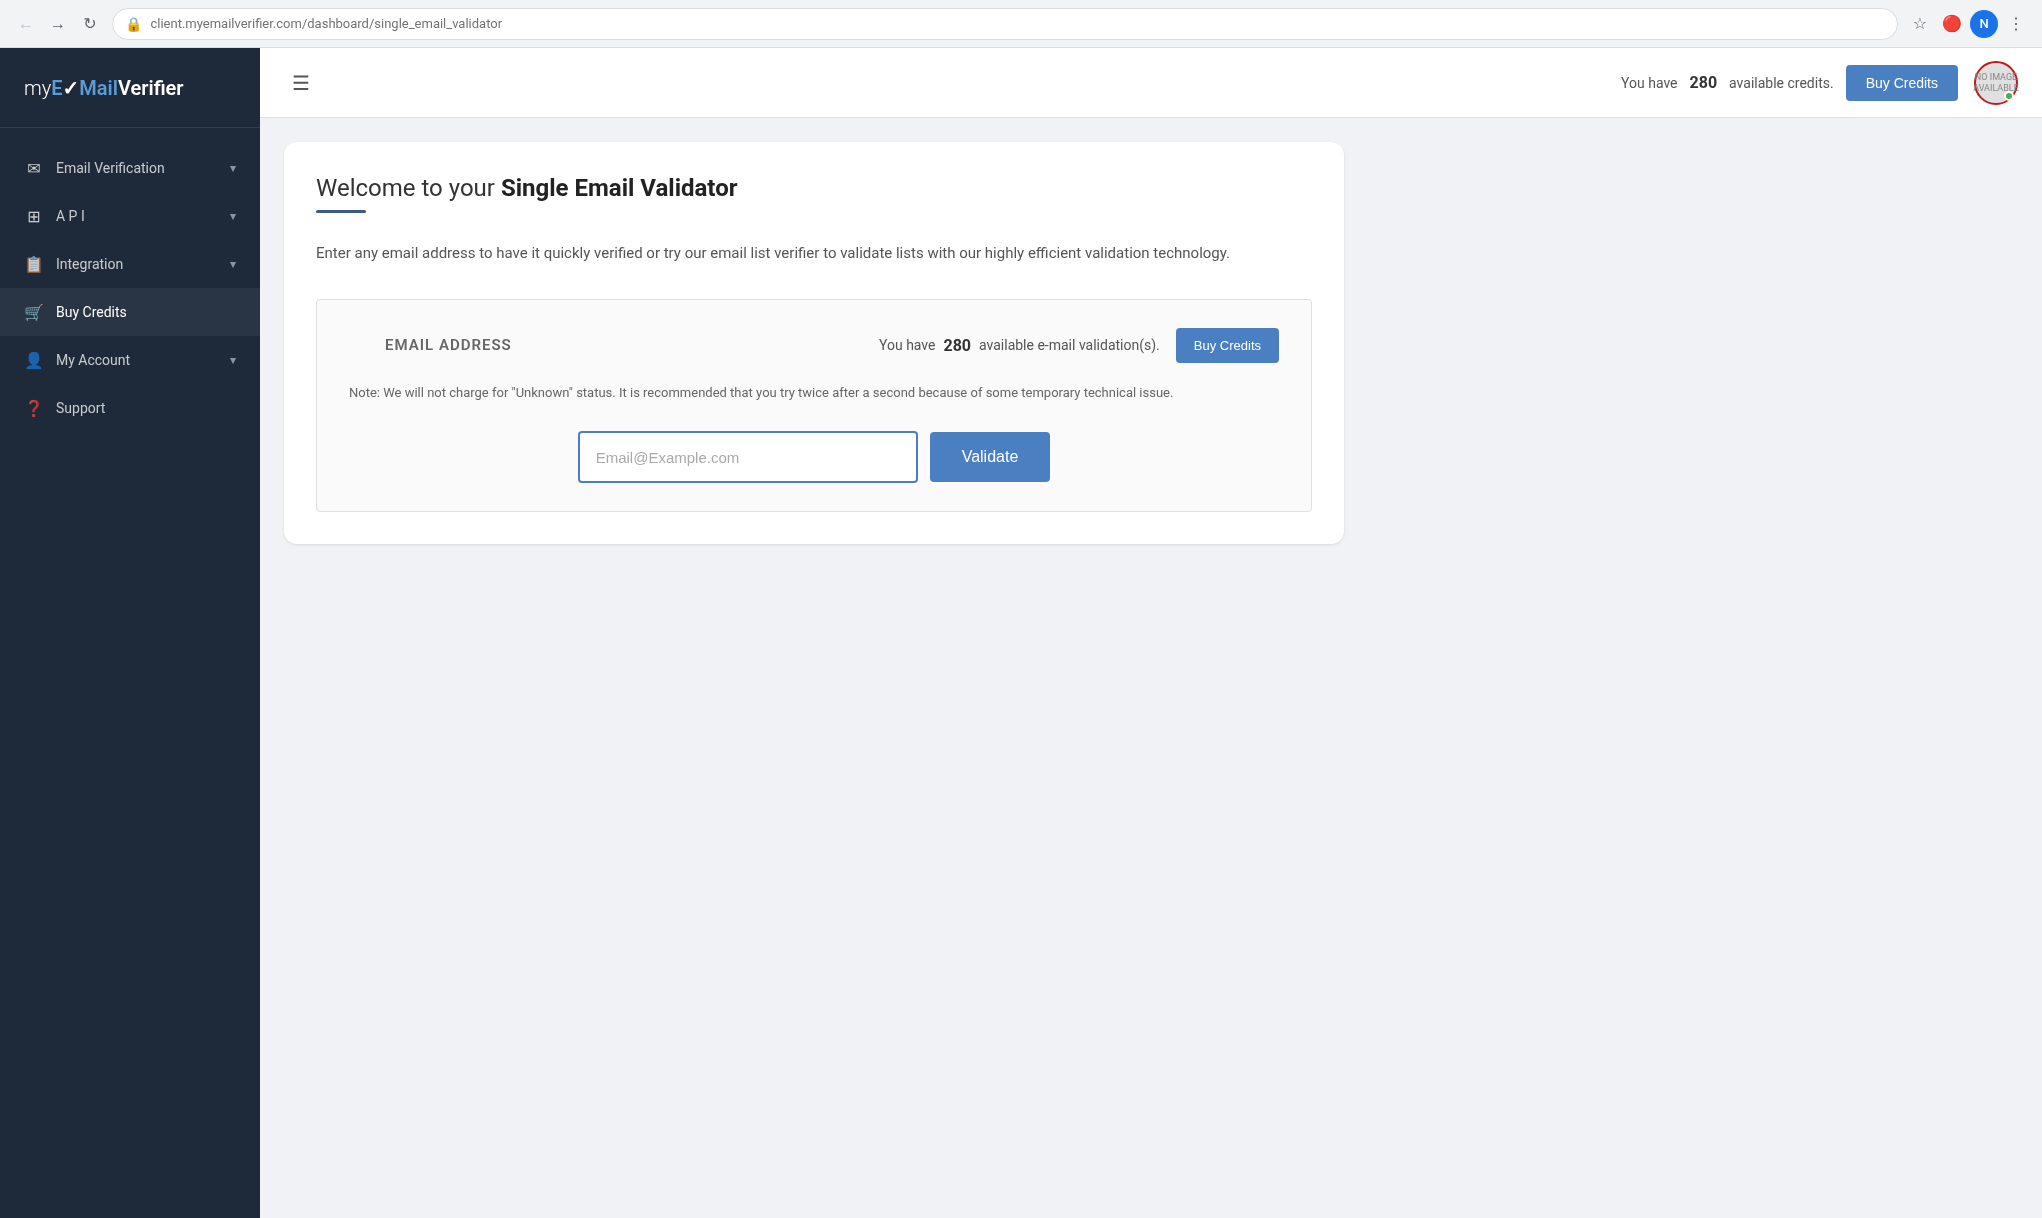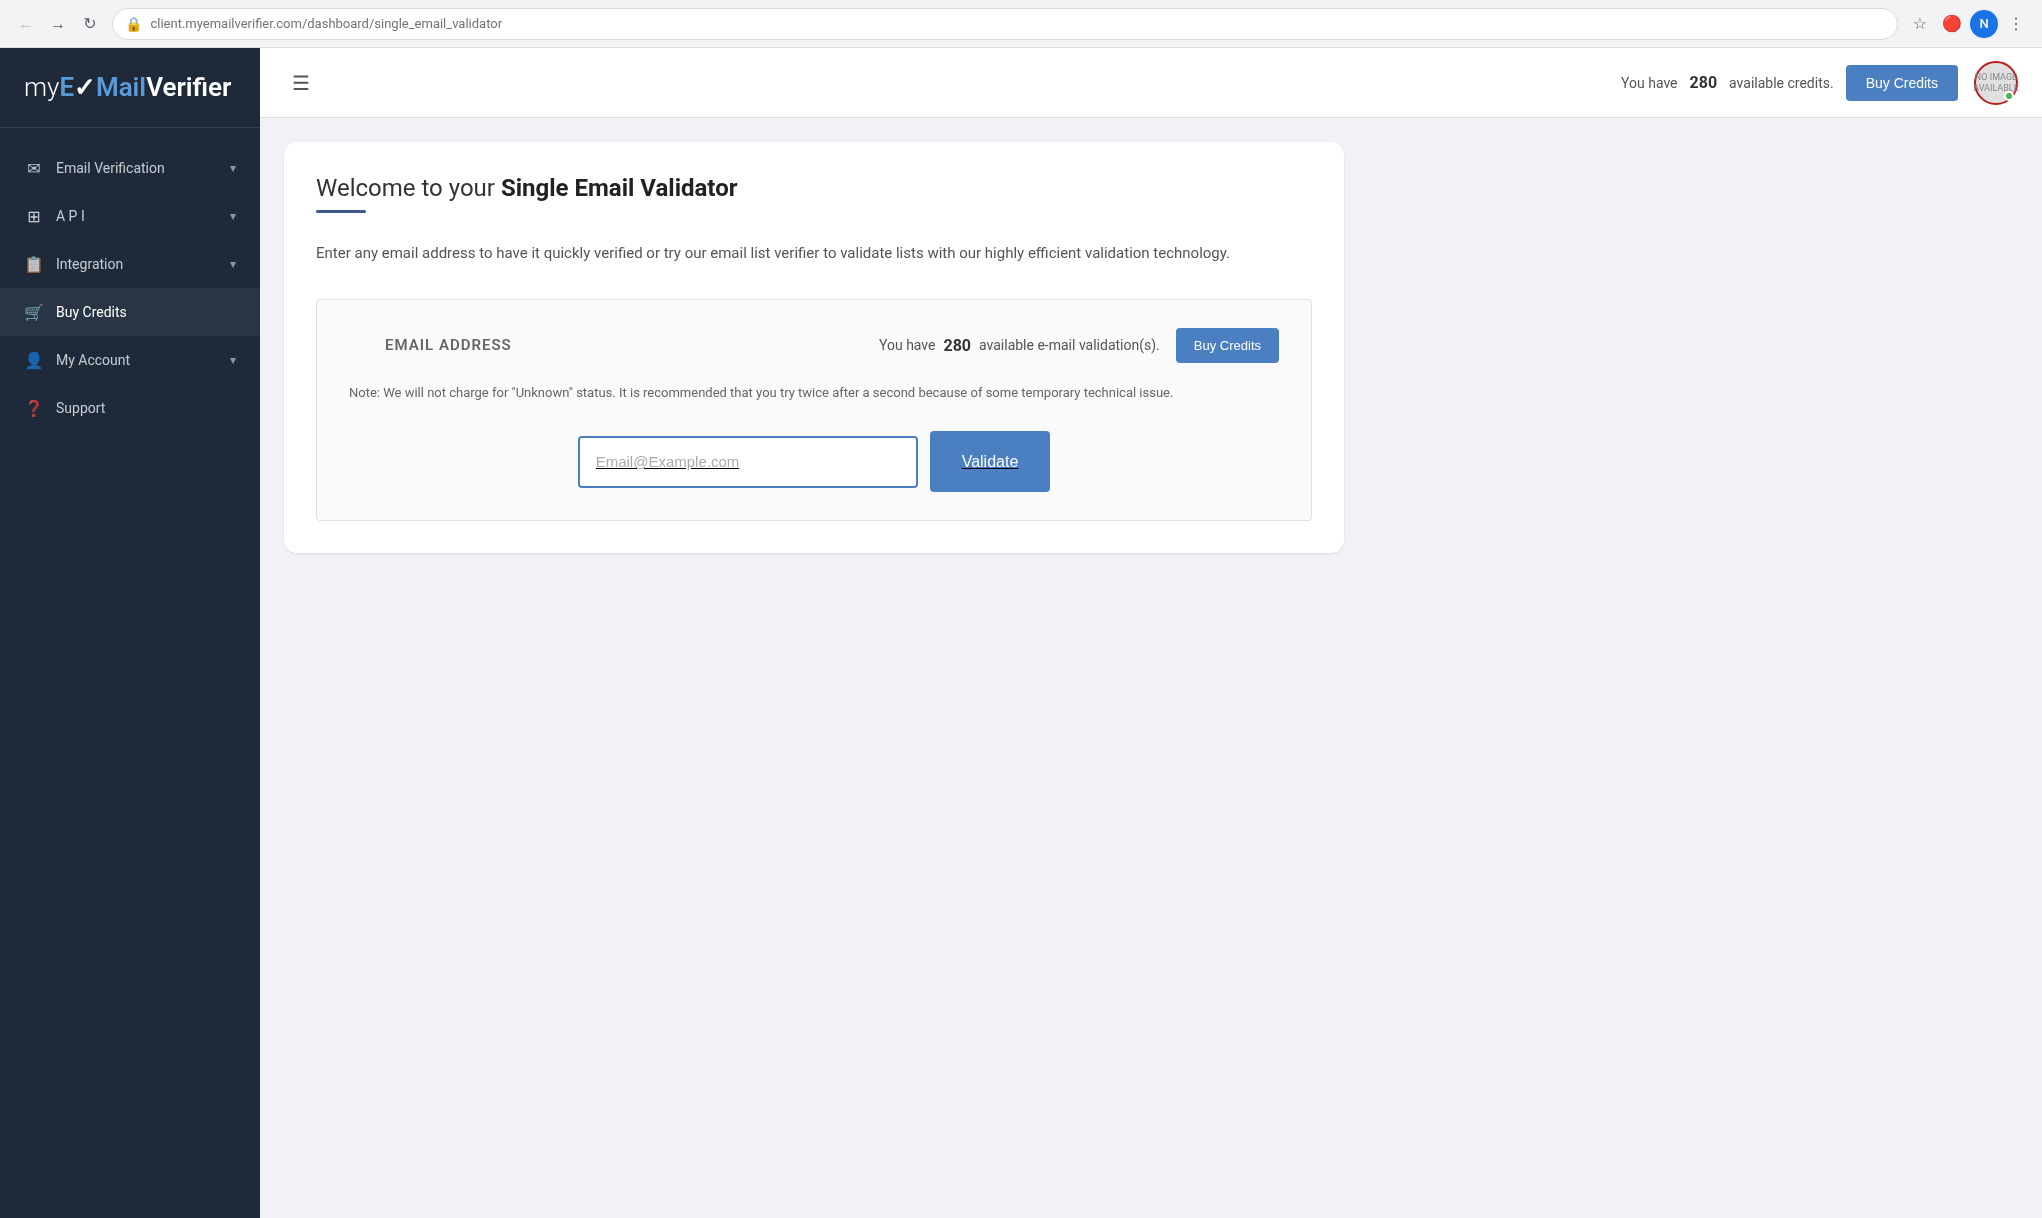--- a/index.html
+++ b/index.html
@@ -56,21 +56,21 @@
       overflow-y: auto;
     }
     .sidebar-logo {
       padding: 20px 24px;
       border-bottom: 1px solid rgba(255,255,255,0.1);
       display: flex;
       align-items: center;
       min-height: 80px;
     }
     .logo-text {
-      font-size: 26px;
+      font-size: 20px;
       font-weight: 600;
       color: white;
       line-height: 1.2;
     }
     .logo-text .my { font-weight: 300; }
     .logo-text .email { color: #5b9bd5; }
     .logo-text .verifier { color: white; }
 
     .sidebar-nav { padding: 16px 0; flex: 1; }
     .nav-item {
@@ -204,32 +204,32 @@
       margin-left: 8px;
     }
 
     .validator-note {
       font-size: 13px; color: #666;
       line-height: 1.6; margin-bottom: 28px;
     }
 
     .email-input-row {
       display: flex; align-items: center; justify-content: center;
-      gap: 12px; margin-top: 8px; text-decoration: underline;
+      gap: 12px; margin-top: 8px;
     }
     .email-input {
       width: 340px; height: 52px;
       border: 2px solid #4a7fc1; border-radius: 4px;
       padding: 0 16px; font-size: 15px; color: #333;
       outline: none;
       background: white;
     }
     .email-input::placeholder { color: #aaa; }
     .validate-btn {
-      height: 61px; padding: 0 32px;
+      height: 50px; padding: 0 32px;
       background: #4a7fc1; color: white; border: none;
       border-radius: 4px; font-size: 16px; font-weight: 500;
       cursor: pointer;
     }
   </style>
 </head>
 <body>
 
 <div class="browser-chrome">
   <div class="browser-nav-buttons">

